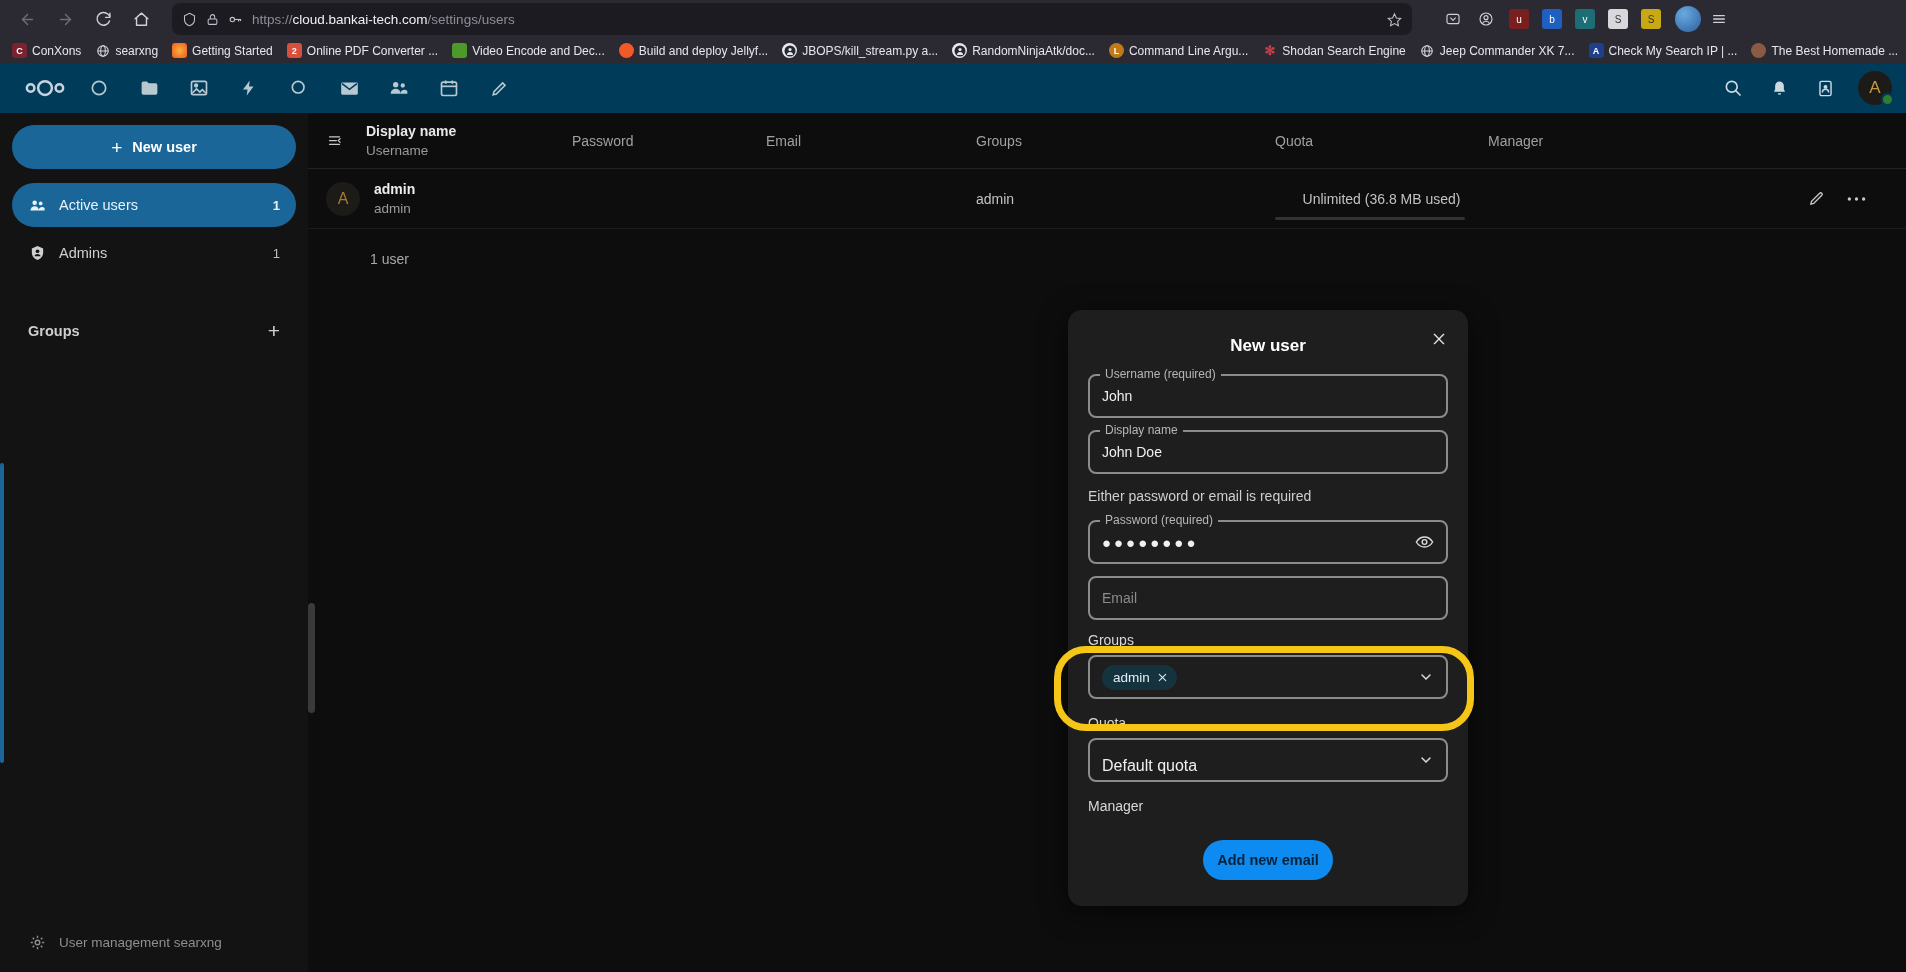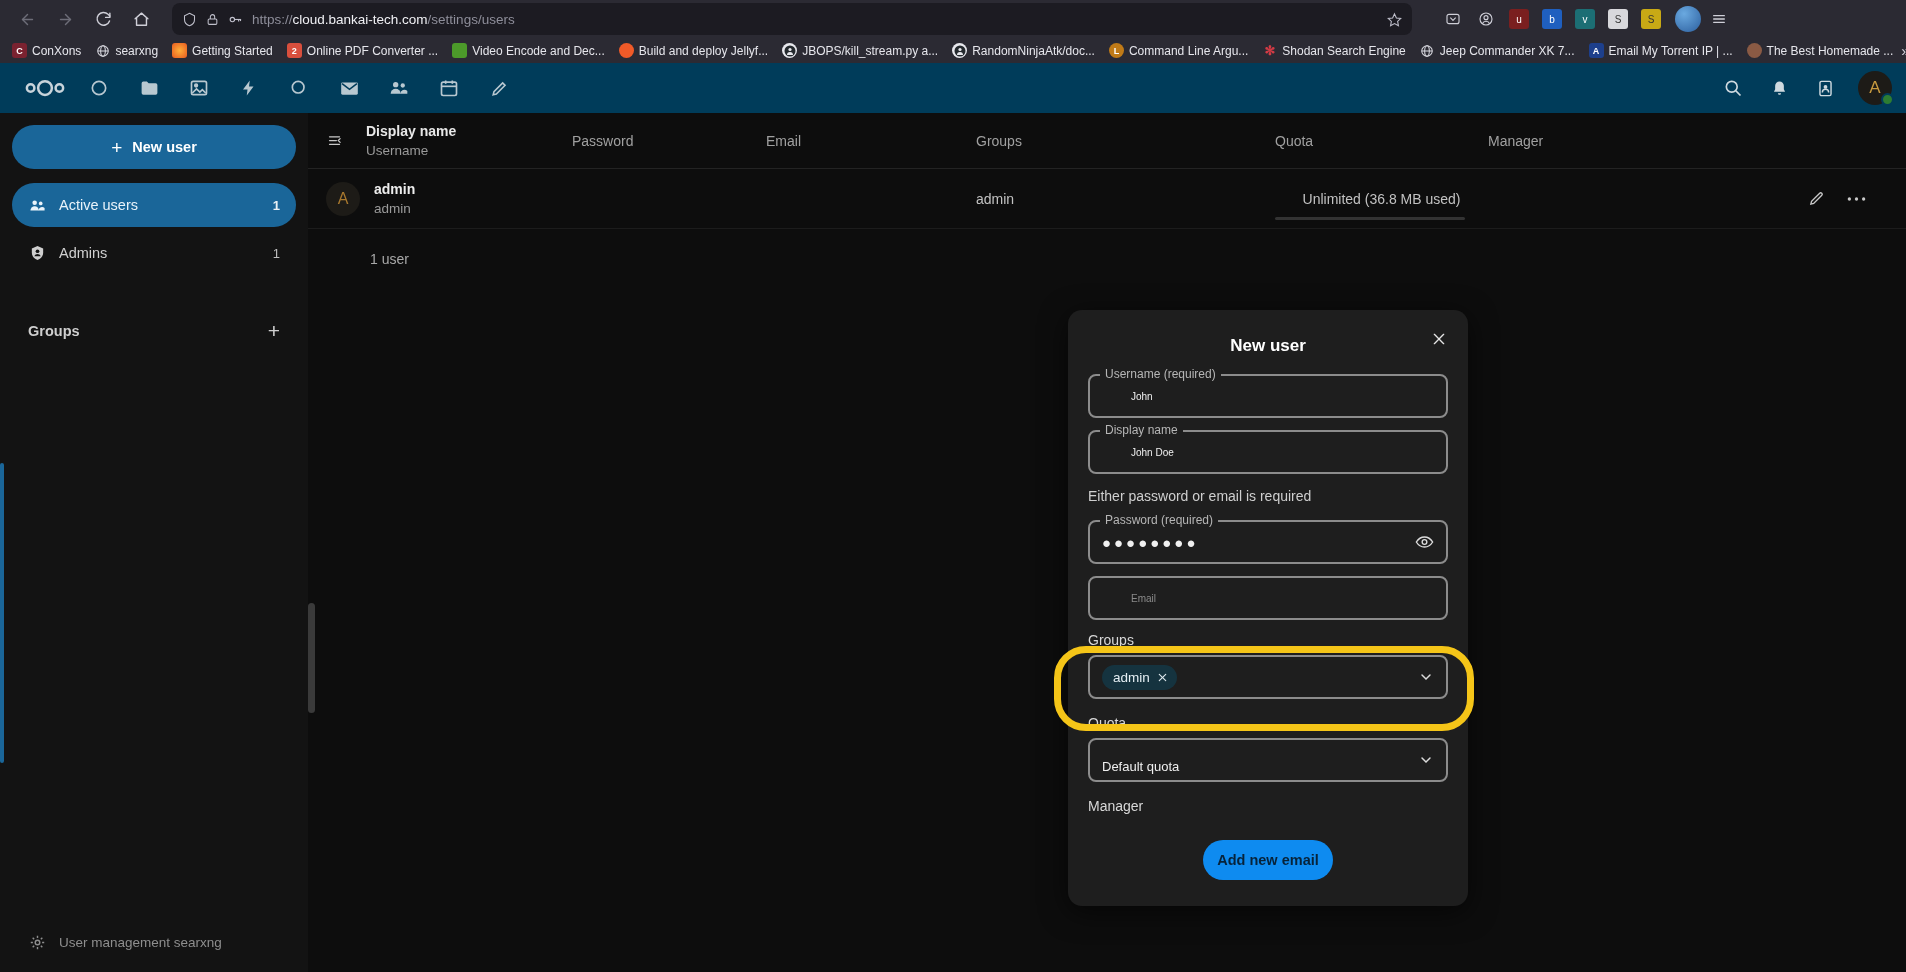--- a/index.html
+++ b/index.html
@@ -166,32 +166,32 @@
   
   .field { position: relative; margin-bottom: 12px; }
   .fset {
     border: 2px solid #8c8c8c; border-radius: 8px; height: 44px;
     display: flex; align-items: center; padding: 0 12px; position: relative;
   }
   .flabel {
     position: absolute; top: -9px; left: 10px; padding: 0 5px;
     background: #1e1e1e; color: #b6b6b6; font-size: 12px;
   }
-  .fval { color: #f0f0f0; font-size: 10px; margin-left: 29px; }
+  .fval { color: #f0f0f0; font-size: 14px; }
   .fval.placeholder { color: #8b8b8b; }
   .dots { color: #f0f0f0; font-size: 15px; letter-spacing: 3px; }
   .eye-btn { margin-left: auto; color: #dcdcdc; display: flex; align-items: center; }
   #hint-text { color: #cfcfcf; font-size: 14px; margin: 14px 0 16px 0; }
   .plabel { color: #d8d8d8; font-size: 14px; margin-bottom: 7px; display: block; }
   .selectbox {
     border: 2px solid #8c8c8c; border-radius: 8px; height: 44px;
     display: flex; align-items: center; padding: 0 12px; gap: 8px;
   }
   .selectbox .chev { margin-left: auto; color: #dcdcdc; display: flex; align-items: center; }
-  .sel-val { color: #efefef; font-size: 13px; margin-top: 12px; }
+  .sel-val { color: #efefef; font-size: 16px; margin-top: 12px; }
   .sel-val.placeholder { color: #8b8b8b; }
   .chip {
     background: #15333f; border-radius: 13px; height: 25px; display: inline-flex;
     align-items: center; gap: 7px; padding: 0 9px 0 11px; color: #e4eef3; font-size: 13.5px;
   }
   .chip .x { color: #dfe9ee; display: flex; align-items: center; }
   #groups-group { margin-bottom: 16px; }
   #quota-group { margin-bottom: 16px; }
   #manager-group { margin-bottom: 26px; }
   #add-user-btn {
@@ -372,21 +372,21 @@
           <svg width="14" height="14" viewBox="0 0 24 24" fill="none" stroke="#d7d7de" stroke-width="1.8">
             <circle cx="12" cy="12" r="9"></circle>
             <ellipse cx="12" cy="12" rx="4" ry="9"></ellipse>
             <line x1="3" y1="12" x2="21" y2="12"></line>
           </svg>
         </span>
         <span class="bm-label">Jeep Commander XK 7...</span>
       </div>
     <div class="bookmark">
         <span class="bm-ico" style="background:#1d3f8c">A</span>
-        <span class="bm-label">Email My Torrent IP | ...</span>
+        <span class="bm-label">Check My Search IP | ...</span>
       </div>
     <div class="bookmark">
         <span class="bm-ico" style="background:#8a5a44;border-radius:50%"></span>
         <span class="bm-label">The Best Homemade ...</span>
       </div>
     <div id="bm-overflow">»</div>
   </div>
 </div>
 
 <div id="nc-header">

